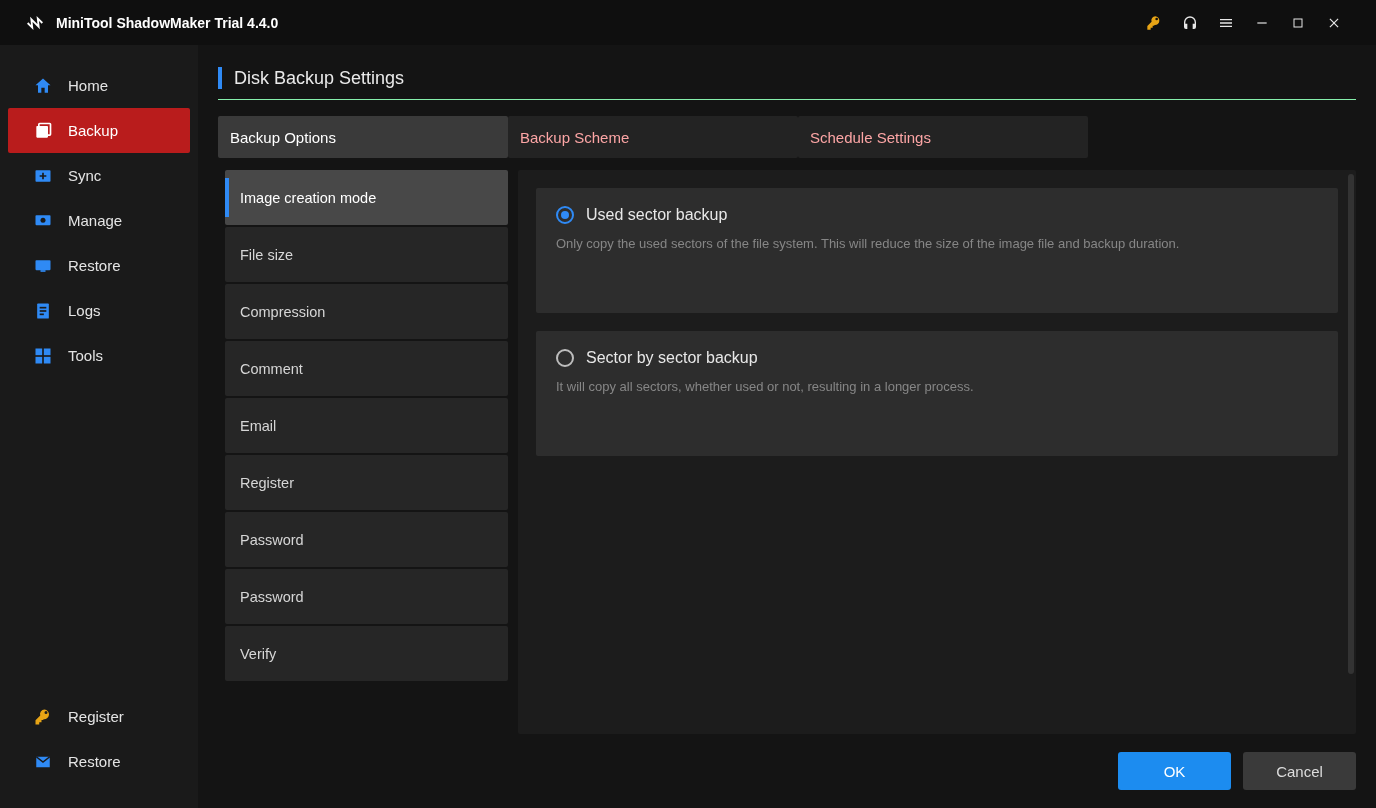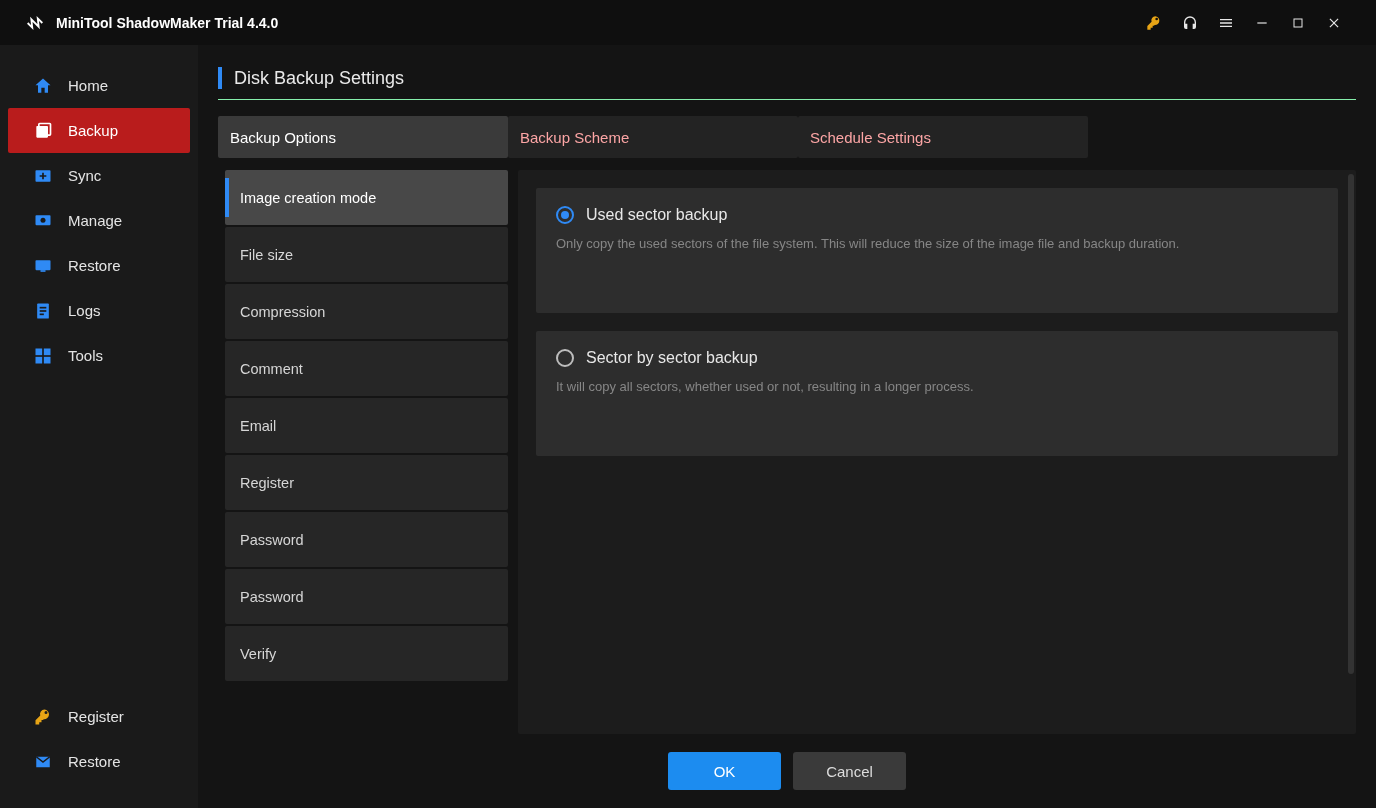--- a/index.html
+++ b/index.html
@@ -37,21 +37,21 @@
   .opt-content { flex:1; background:#1c1c1c; padding:18px; display:flex; flex-direction:column; gap:18px; border-radius:2px; position:relative; }
   .opt-content .scrollbar { position:absolute; right:2px; top:4px; width:6px; height:500px; background:#333; border-radius:3px; }
   .card { background:#2d2d2d; padding:18px 20px 30px 20px; border-radius:2px; min-height:125px; }
   .radio-row { display:flex; align-items:center; gap:12px; margin-bottom:10px; cursor:pointer; }
   .radio { width:18px; height:18px; border:2px solid #bdbdbd; border-radius:50%; display:flex; align-items:center; justify-content:center; }
   .radio.selected { border-color:#2f8af5; }
   .radio.selected .dot { width:8px; height:8px; background:#2f8af5; border-radius:50%; }
   .radio-label { font-size:16px; color:#e8e8e8; }
   .radio-desc { font-size:13px; color:#868686; line-height:1.5; }
 
-  .footer { display:flex; justify-content:center; gap:12px; padding-top:18px; }
+  .footer { display:flex; justify-content:flex-end; gap:12px; padding-top:18px; }
   .btn { width:113px; height:38px; display:flex; align-items:center; justify-content:center; font-size:15px; border-radius:3px; cursor:pointer; }
   .btn-primary { background:#1c8cf0; color:#fff; }
   .btn-secondary { background:#3a3a3a; color:#ddd; }
 </style>
 </head>
 <body>
 
 <div class="titlebar">
   <div class="title-left">
     <span class="logo">

